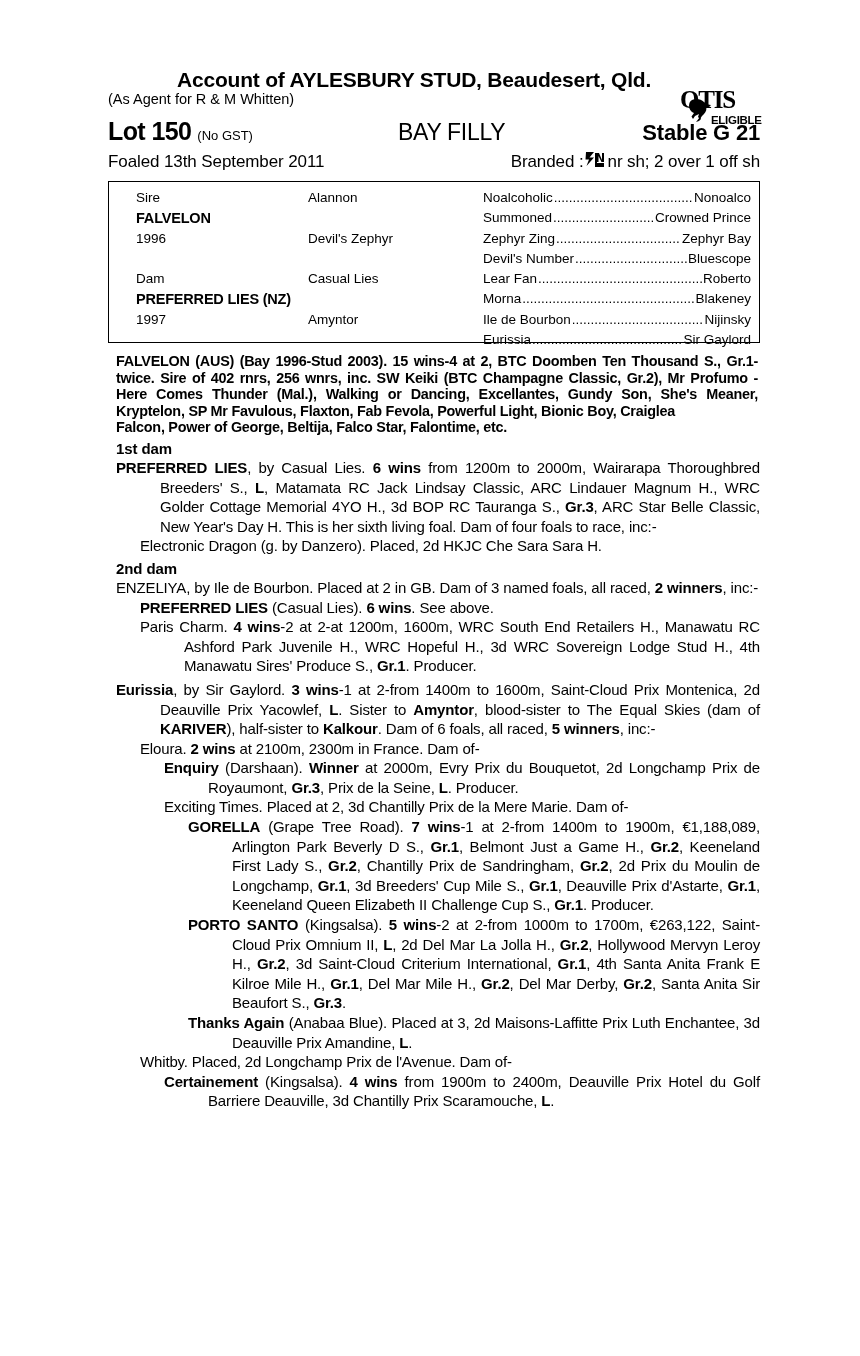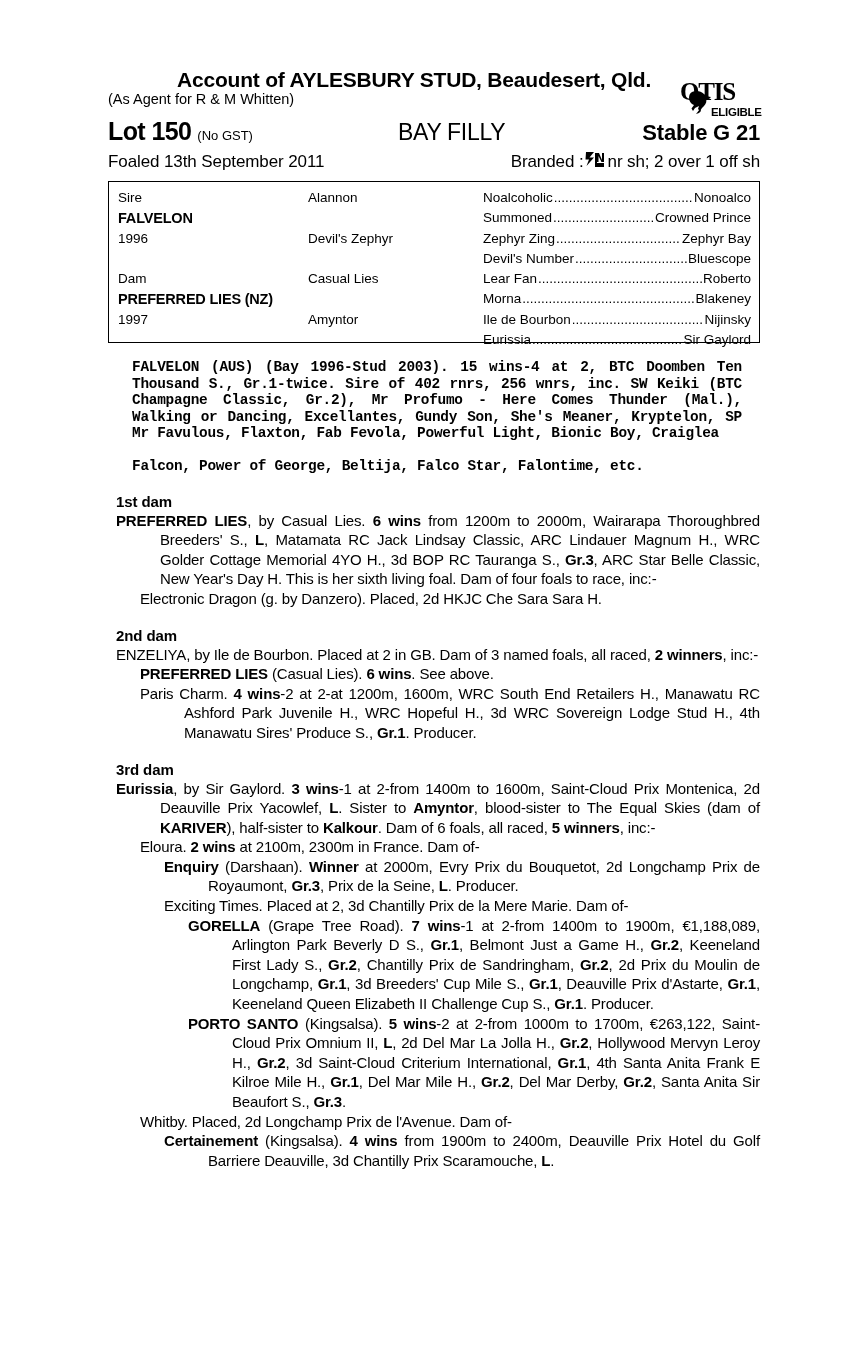--- a/index.html
+++ b/index.html
@@ -41,21 +41,21 @@
   }
   .agent-line {
     font-size: 14.5px;
     line-height: 19px;
     padding-right: 40px;
     margin-top: 1px;
   }
   .otis-logo {
     position: absolute;
     right: -6px;
-    top: 8px;
+    top: 16px;
     width: 86px;
     height: 42px;
     margin-left: 28px;
   }
 
   .lot-row {
     display: flex;
     align-items: baseline;
     margin-top: 8px;
     height: 27px;
@@ -113,21 +113,21 @@
     height: 162px;
     padding: 6px 8px 4px 9px;
     position: relative;
   }
   .ped-grid {
     position: relative;
     height: 100%;
     font-size: 13.5px;
     line-height: 20.3px;
   }
-  .ped-col1 { position: absolute; left: 0; top: 0; width: 190px; }
+  .ped-col1 { position: absolute; left: 18px; top: 0; width: 190px; }
   .ped-col2 { position: absolute; left: 190px; top: 0; width: 175px; }
   .ped-col3 { position: absolute; left: 365px; top: 0; right: 0; }
   .ped-name {
     font-weight: bold;
     font-size: 14.5px;
     letter-spacing: -0.2px;
   }
   .ped-row3 {
     display: flex;
     justify-content: space-between;
@@ -148,25 +148,25 @@
   .sire-block {
     font-weight: bold;
     font-size: 14.4px;
     line-height: 16.6px;
     letter-spacing: -0.25px;
     text-align: justify;
     margin-top: 10px;
     padding-left: 8px;
     padding-right: 2px;
   }
-  .sire-block p { margin: 16px; font-family: Liberation Mono, monospace; }
+  .sire-block p { margin: 0; }
   .sire-block p:last-child { text-align: left; }
 
   
-  .dam-section { margin-top: 18px; }
+  .dam-section { margin-top: 4px; }
   .dam-heading {
     font-weight: bold;
     font-size: 15px;
     padding-left: 8px;
     letter-spacing: -0.1px;
     margin-bottom: 1px;
   }
   .entry {
     font-size: 15px;
     line-height: 19.6px;
@@ -308,26 +308,26 @@
           <div class="entry hang0"><b>PREFERRED LIES</b><span>, by Casual Lies. </span><b>6 wins</b><span> from 1200m to 2000m, Wairarapa Thoroughbred Breeders' S., </span><b>L</b><span>, Matamata RC Jack Lindsay Classic, ARC Lindauer Magnum H., WRC Golder Cottage Memorial 4YO H., 3d BOP RC Tauranga S., </span><b>Gr.3</b><span>, ARC Star Belle Classic, New Year's Day H. This is her sixth living foal. Dam of four foals to race, inc:-</span></div>
           <div class="entry flat1 nojust"><span>Electronic Dragon (g. by Danzero). Placed, 2d HKJC Che Sara Sara H.</span></div>
         </div>
         <div class="dam-section">
           <div class="dam-heading">2nd dam</div>
           <div class="entry hang0"><span>ENZELIYA, by Ile de Bourbon. Placed at 2 in GB. Dam of 3 named foals, all raced, </span><b>2 winners</b><span>, inc:-</span></div>
           <div class="entry flat1 nojust"><b>PREFERRED LIES</b><span> (Casual Lies). </span><b>6 wins</b><span>. See above.</span></div>
           <div class="entry hang1"><span>Paris Charm. </span><b>4 wins</b><span>-2 at 2-at 1200m, 1600m, WRC South End Retailers H., Manawatu RC Ashford Park Juvenile H., WRC Hopeful H., 3d WRC Sovereign Lodge Stud H., 4th Manawatu Sires' Produce S., </span><b>Gr.1</b><span>. Producer.</span></div>
         </div>
         <div class="dam-section">
-          <div class="dam-heading">3rd dam</div>
           <div class="entry hang0"><b>Eurissia</b><span>, by Sir Gaylord. </span><b>3 wins</b><span>-1 at 2-from 1400m to 1600m, Saint-Cloud Prix Montenica, 2d Deauville Prix Yacowlef, </span><b>L</b><span>. Sister to </span><b>Amyntor</b><span>, blood-sister to The Equal Skies (dam of </span><b>KARIVER</b><span>), half-sister to </span><b>Kalkour</b><span>. Dam of 6 foals, all raced, </span><b>5 winners</b><span>, inc:-</span></div>
           <div class="entry flat1 nojust"><span>Eloura. </span><b>2 wins</b><span> at 2100m, 2300m in France. Dam of-</span></div>
           <div class="entry hang2"><b>Enquiry</b><span> (Darshaan). </span><b>Winner</b><span> at 2000m, Evry Prix du Bouquetot, 2d Longchamp Prix de Royaumont, </span><b>Gr.3</b><span>, Prix de la Seine, </span><b>L</b><span>. Producer.</span></div>
           <div class="entry flat2 nojust"><span>Exciting Times. Placed at 2, 3d Chantilly Prix de la Mere Marie. Dam of-</span></div>
           <div class="entry hang3"><b>GORELLA</b><span> (Grape Tree Road). </span><b>7 wins</b><span>-1 at 2-from 1400m to 1900m, €1,188,089, Arlington Park Beverly D S., </span><b>Gr.1</b><span>, Belmont Just a Game H., </span><b>Gr.2</b><span>, Keeneland First Lady S., </span><b>Gr.2</b><span>, Chantilly Prix de Sandringham, </span><b>Gr.2</b><span>, 2d Prix du Moulin de Longchamp, </span><b>Gr.1</b><span>, 3d Breeders' Cup Mile S., </span><b>Gr.1</b><span>, Deauville Prix d'Astarte, </span><b>Gr.1</b><span>, Keeneland Queen Elizabeth II Challenge Cup S., </span><b>Gr.1</b><span>. Producer.</span></div>
           <div class="entry hang3"><b>PORTO SANTO</b><span> (Kingsalsa). </span><b>5 wins</b><span>-2 at 2-from 1000m to 1700m, €263,122, Saint-Cloud Prix Omnium II, </span><b>L</b><span>, 2d Del Mar La Jolla H., </span><b>Gr.2</b><span>, Hollywood Mervyn Leroy H., </span><b>Gr.2</b><span>, 3d Saint-Cloud Criterium International, </span><b>Gr.1</b><span>, 4th Santa Anita Frank E Kilroe Mile H., </span><b>Gr.1</b><span>, Del Mar Mile H., </span><b>Gr.2</b><span>, Del Mar Derby, </span><b>Gr.2</b><span>, Santa Anita Sir Beaufort S., </span><b>Gr.3</b><span>.</span></div>
+          <div class="entry hang3"><b>Thanks Again</b><span> (Anabaa Blue). Placed at 3, 2d Maisons-Laffitte Prix Luth Enchantee, 3d Deauville Prix Amandine, </span><b>L</b><span>.</span></div>
           <div class="entry flat1 nojust"><span>Whitby. Placed, 2d Longchamp Prix de l'Avenue. Dam of-</span></div>
           <div class="entry hang2"><b>Certainement</b><span> (Kingsalsa). </span><b>4 wins</b><span> from 1900m to 2400m, Deauville Prix Hotel du Golf Barriere Deauville, 3d Chantilly Prix Scaramouche, </span><b>L</b><span>.</span></div>
         </div>
       </div>
 
   </div>
 </div>
 
 </body></html>

